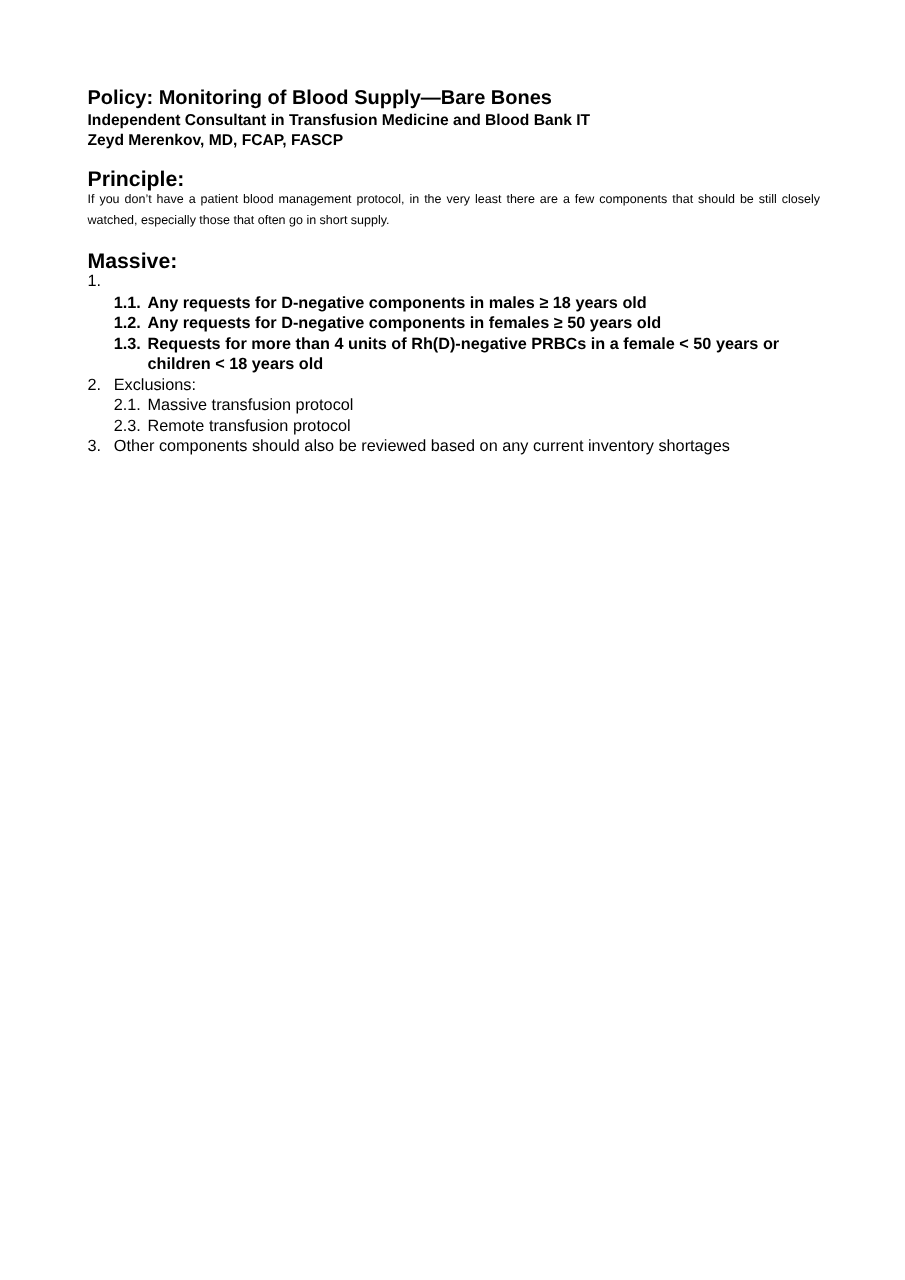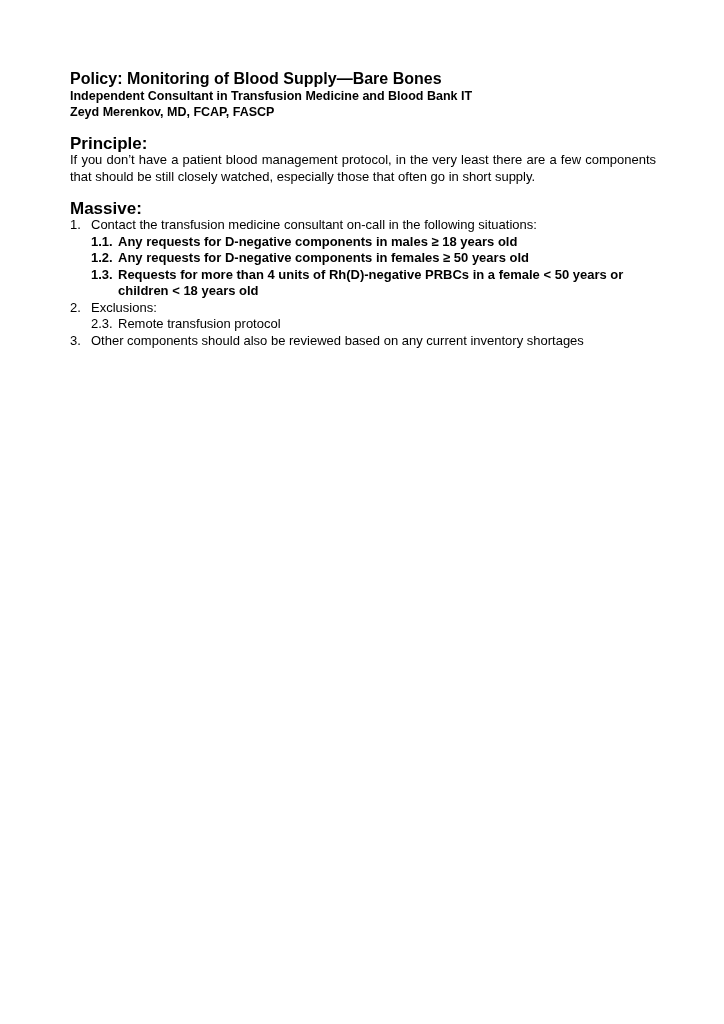--- a/index.html
+++ b/index.html
@@ -2,21 +2,21 @@
 <html><head>
 <meta charset="utf-8">
 <style>
   html, body { margin: 0; padding: 0; background: #ffffff; }
   body { width: 724px; height: 1024px; position: relative; overflow: hidden;
          font-family: "Liberation Sans", sans-serif; color: #000; }
   .page { position: absolute; left: 70px; top: 70px; width: 586px; }
   .title { font-weight: bold; font-size: 16px; line-height: 18px; }
   .sub { font-weight: bold; font-size: 12.5px; line-height: 16px; }
   .h { font-weight: bold; font-size: 17px; line-height: 16px; margin-top: 16px; }
-  .p { font-size: 13px; line-height: 16.5px; text-align: justify; }
+  .p { font-size: 10px; line-height: 16.5px; text-align: justify; }
   .li { font-size: 13px; line-height: 16.5px; display: flex; }
   .num1 { width: 21px; flex: none; }
   .l2 { padding-left: 21px; }
   .num2 { width: 27px; flex: none; }
   .b { font-weight: bold; }
 </style>
 </head>
 <body>
 
 <div class="page">
@@ -24,40 +24,43 @@
   <div class="sub">Independent Consultant in Transfusion Medicine and Blood Bank IT</div>
   <div class="sub">Zeyd Merenkov, MD, FCAP, FASCP</div>
 
   <div class="h">Principle:</div>
   <div class="p">If you don’t have a patient blood management protocol, in the very least there are a few components that should be still closely watched, especially those that often go in short supply.</div>
 
   <div class="h">Massive:</div>
 
   <div class="li">
     <span class="num1">1.</span>
-    <span>Contact the transfusion medicine consultant on-call in the following situations:</span>
   </div>
   <div class="li l2 b">
     <span class="num2">1.1.</span>
     <span>Any requests for D-negative components in males ≥ 18 years old</span>
   </div>
   <div class="li l2 b">
     <span class="num2">1.2.</span>
     <span>Any requests for D-negative components in females ≥ 50 years old</span>
   </div>
   <div class="li l2 b">
     <span class="num2">1.3.</span>
     <span>Requests for more than 4 units of Rh(D)-negative PRBCs in a female &lt; 50 years or children &lt; 18 years old</span>
   </div>
 
   <div class="li">
     <span class="num1">2.</span>
     <span>Exclusions:</span>
   </div>
   <div class="li l2">
+    <span class="num2">2.1.</span>
+    <span>Massive transfusion protocol</span>
+  </div>
+  <div class="li l2">
     <span class="num2">2.3.</span>
     <span>Remote transfusion protocol</span>
   </div>
 
   <div class="li">
     <span class="num1">3.</span>
     <span>Other components should also be reviewed based on any current inventory shortages</span>
   </div>
 </div>
 

